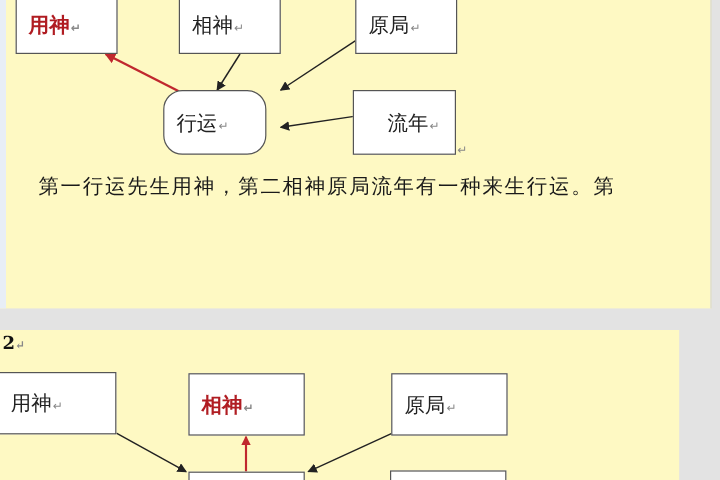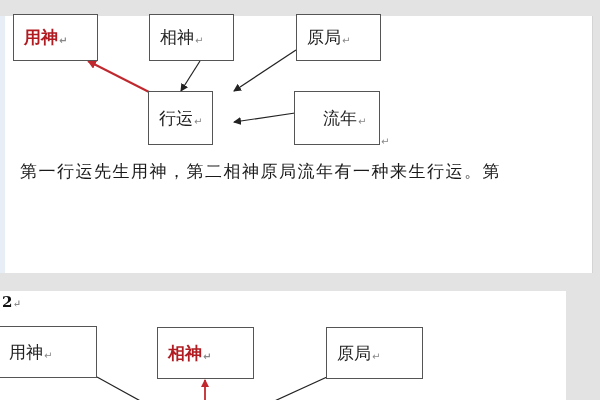--- a/index.html
+++ b/index.html
@@ -1,34 +1,34 @@
 <!DOCTYPE html>
 <html><head>
   <meta charset="utf-8">
   <style>
     html, body { margin: 0; padding: 0; }
     body {
       width: 600px; height: 400px; overflow: hidden; position: relative;
       background: #e3e3e3;
       font-family: "DejaVu Sans", sans-serif;
     }
-    .page { position: absolute; background: #ffffff; margin-top: 16px; }
+    .page { position: absolute; background: #fef9c3; }
     #page1 { left: 0; top: 0; width: 592px; height: 257px; border-right: 1px solid #d4d4d4; }
     #page1-leftstrip { position: absolute; left: 0; top: 0; width: 5px; height: 257px; background: #e8eef6; }
     #page2 { left: 0; top: 275px; width: 566px; height: 125px; }
     .box {
       position: absolute; background: #fff; border: 1.5px solid #555;
       box-sizing: border-box; display: flex; align-items: center;
       font-size: 17px; color: #222; padding-left: 10px;
       font-family: "DejaVu Sans", sans-serif;
     }
     .box .mark { font-size: 10px; color: #888; margin-left: 1px; margin-top: 6px; }
     .box.red { color: #b01c22; font-weight: bold; }
     .para {
-      position: absolute; left: 20px; font-size: 17px; color: #1a1a1a;
+      position: absolute; left: 32px; font-size: 17px; color: #1a1a1a;
       font-family: "DejaVu Serif", serif; letter-spacing: 1.5px; white-space: nowrap;
     }
     .mark-inline { font-size: 10px; color: #888; }
     .label2 { position: absolute; left: 2px; top: 2px; font-size: 15px; font-weight: bold; color: #111; font-family: "DejaVu Serif", serif; }
     svg.arrows { position: absolute; left: 0; top: 0; overflow: visible; pointer-events: none; }
     .loose-mark { position: absolute; font-size: 10px; color: #888; }
   </style>
 </head>
 <body>
 
@@ -55,21 +55,21 @@
       <span class="mark">↵</span>
   </div>
   <div class="box" style="left:149px; top:-2px; width:85px; height:47px;">
     <span>相神</span>
       <span class="mark">↵</span>
   </div>
   <div class="box" style="left:296px; top:-2px; width:85px; height:47px;">
     <span>原局</span>
       <span class="mark">↵</span>
   </div>
-  <div class="box" style="left:148px; top:75px; width:65px; height:54px;">
+  <div class="box" style="left:136px; top:75px; width:86px; height:54px;border-radius:16px;">
     <span>行运</span>
       <span class="mark">↵</span>
   </div>
   <div class="box" style="left:294px; top:75px; width:86px; height:54px; padding-left:28px;">
     <span>流年</span>
       <span class="mark">↵</span>
   </div>
   <span class="loose-mark" style="left:381px; top:120px;">↵</span>
 
   <div class="para" style="top:144px;">第一行运先生用神，第二相神原局流年有一种来生行运。第</div>

